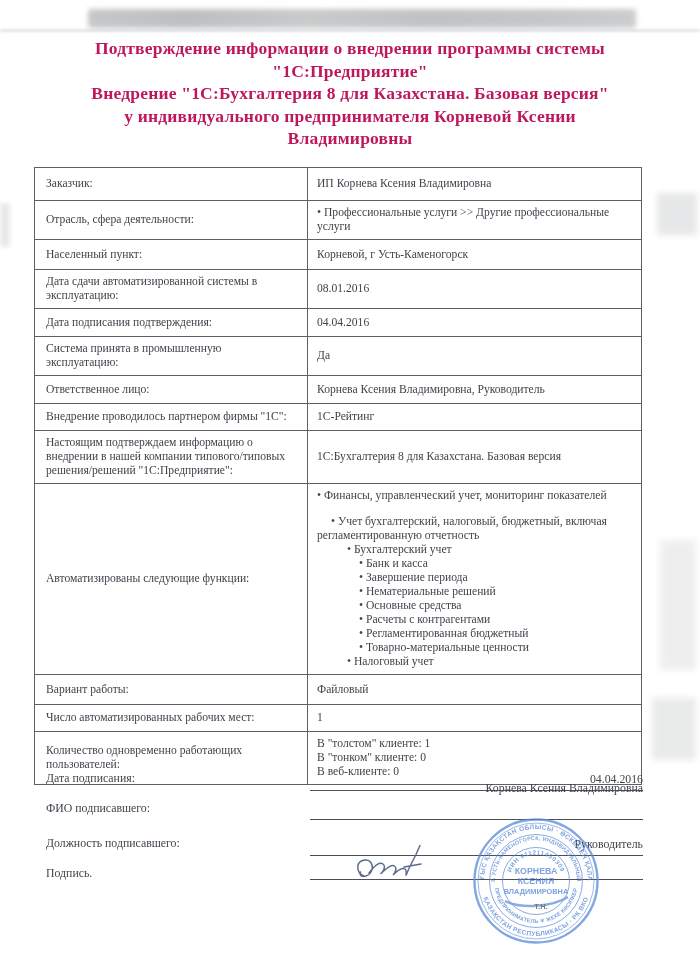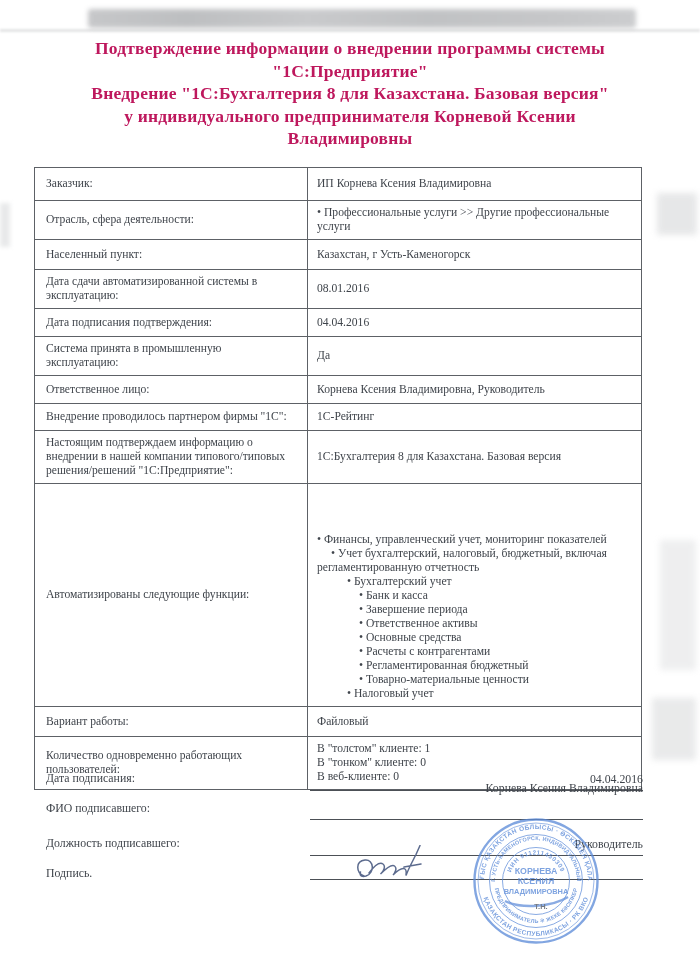--- a/index.html
+++ b/index.html
@@ -64,21 +64,21 @@
         </tr>
         <tr style="height: 39px;">
           <td class="label-cell">Отрасль, сфера деятельности:</td>
           <td class="value-cell">
             <div class="vline" style="text-indent: 0px;">• Профессиональные услуги &gt;&gt; Другие профессиональные услуги</div>
           </td>
         </tr>
         <tr style="height: 30px;">
           <td class="label-cell">Населенный пункт:</td>
           <td class="value-cell">
-            <div class="vline" style="text-indent: 0px;">Казахстан, г Усть-Каменогорск</div>
+            <div class="vline" style="text-indent: 0px;">Корневой, г Усть-Каменогорск</div>
           </td>
         </tr>
         <tr style="height: 32px;">
           <td class="label-cell">Дата сдачи автоматизированной системы в эксплуатацию:</td>
           <td class="value-cell">
             <div class="vline" style="text-indent: 0px;">08.01.2016</div>
           </td>
         </tr>
         <tr style="height: 28px;">
           <td class="label-cell">Дата подписания подтверждения:</td>
@@ -106,37 +106,43 @@
         </tr>
         <tr style="height: 42px;">
           <td class="label-cell">Настоящим подтверждаем информацию о внедрении в нашей компании типового/типовых решения/решений "1С:Предприятие":</td>
           <td class="value-cell">
             <div class="vline" style="text-indent: 0px;">1С:Бухгалтерия 8 для Казахстана. Базовая версия</div>
           </td>
         </tr>
         <tr style="height: 158px;">
           <td class="label-cell">Автоматизированы следующие функции:</td>
           <td class="value-cell">
-            <div class="vline" style="text-indent: 0px; margin-top: 44px;">• Финансы, управленческий учет, мониторинг показателей</div>
-            <div class="vline" style="text-indent: 14px;">• Учет бухгалтерский, налоговый, бюджетный, включая регламентированную отчетность</div>
+            <div class="vline" style="text-indent: 0px;">• Финансы, управленческий учет, мониторинг показателей</div>
+            <div class="vline" style="text-indent: 14px; margin-top: 12px;">• Учет бухгалтерский, налоговый, бюджетный, включая регламентированную отчетность</div>
             <div class="vline" style="text-indent: 30px;">• Бухгалтерский учет</div>
             <div class="vline" style="text-indent: 42px;">• Банк и касса</div>
             <div class="vline" style="text-indent: 42px;">• Завершение периода</div>
-            <div class="vline" style="text-indent: 42px;">• Ответственное активы</div>
+            <div class="vline" style="text-indent: 42px;">• Нематериальные решений</div>
             <div class="vline" style="text-indent: 42px;">• Основные средства</div>
             <div class="vline" style="text-indent: 42px;">• Расчеты с контрагентами</div>
             <div class="vline" style="text-indent: 42px;">• Регламентированная бюджетный</div>
             <div class="vline" style="text-indent: 42px;">• Товарно-материальные ценности</div>
             <div class="vline" style="text-indent: 30px;">• Налоговый учет</div>
           </td>
         </tr>
         <tr style="height: 30px;">
           <td class="label-cell">Вариант работы:</td>
           <td class="value-cell">
             <div class="vline" style="text-indent: 0px;">Файловый</div>
+          </td>
+        </tr>
+        <tr style="height: 27px;">
+          <td class="label-cell">Число автоматизированных рабочих мест:</td>
+          <td class="value-cell">
+            <div class="vline" style="text-indent: 0px;">1</div>
           </td>
         </tr>
         <tr style="height: 46px; margin-top: 8px;">
           <td class="label-cell">Количество одновременно работающих пользователей:</td>
           <td class="value-cell">
             <div class="vline" style="text-indent: 0px;">В "толстом" клиенте: 1</div>
             <div class="vline" style="text-indent: 0px;">В "тонком" клиенте: 0</div>
             <div class="vline" style="text-indent: 0px;">В веб-клиенте: 0</div>
           </td>
         </tr>

